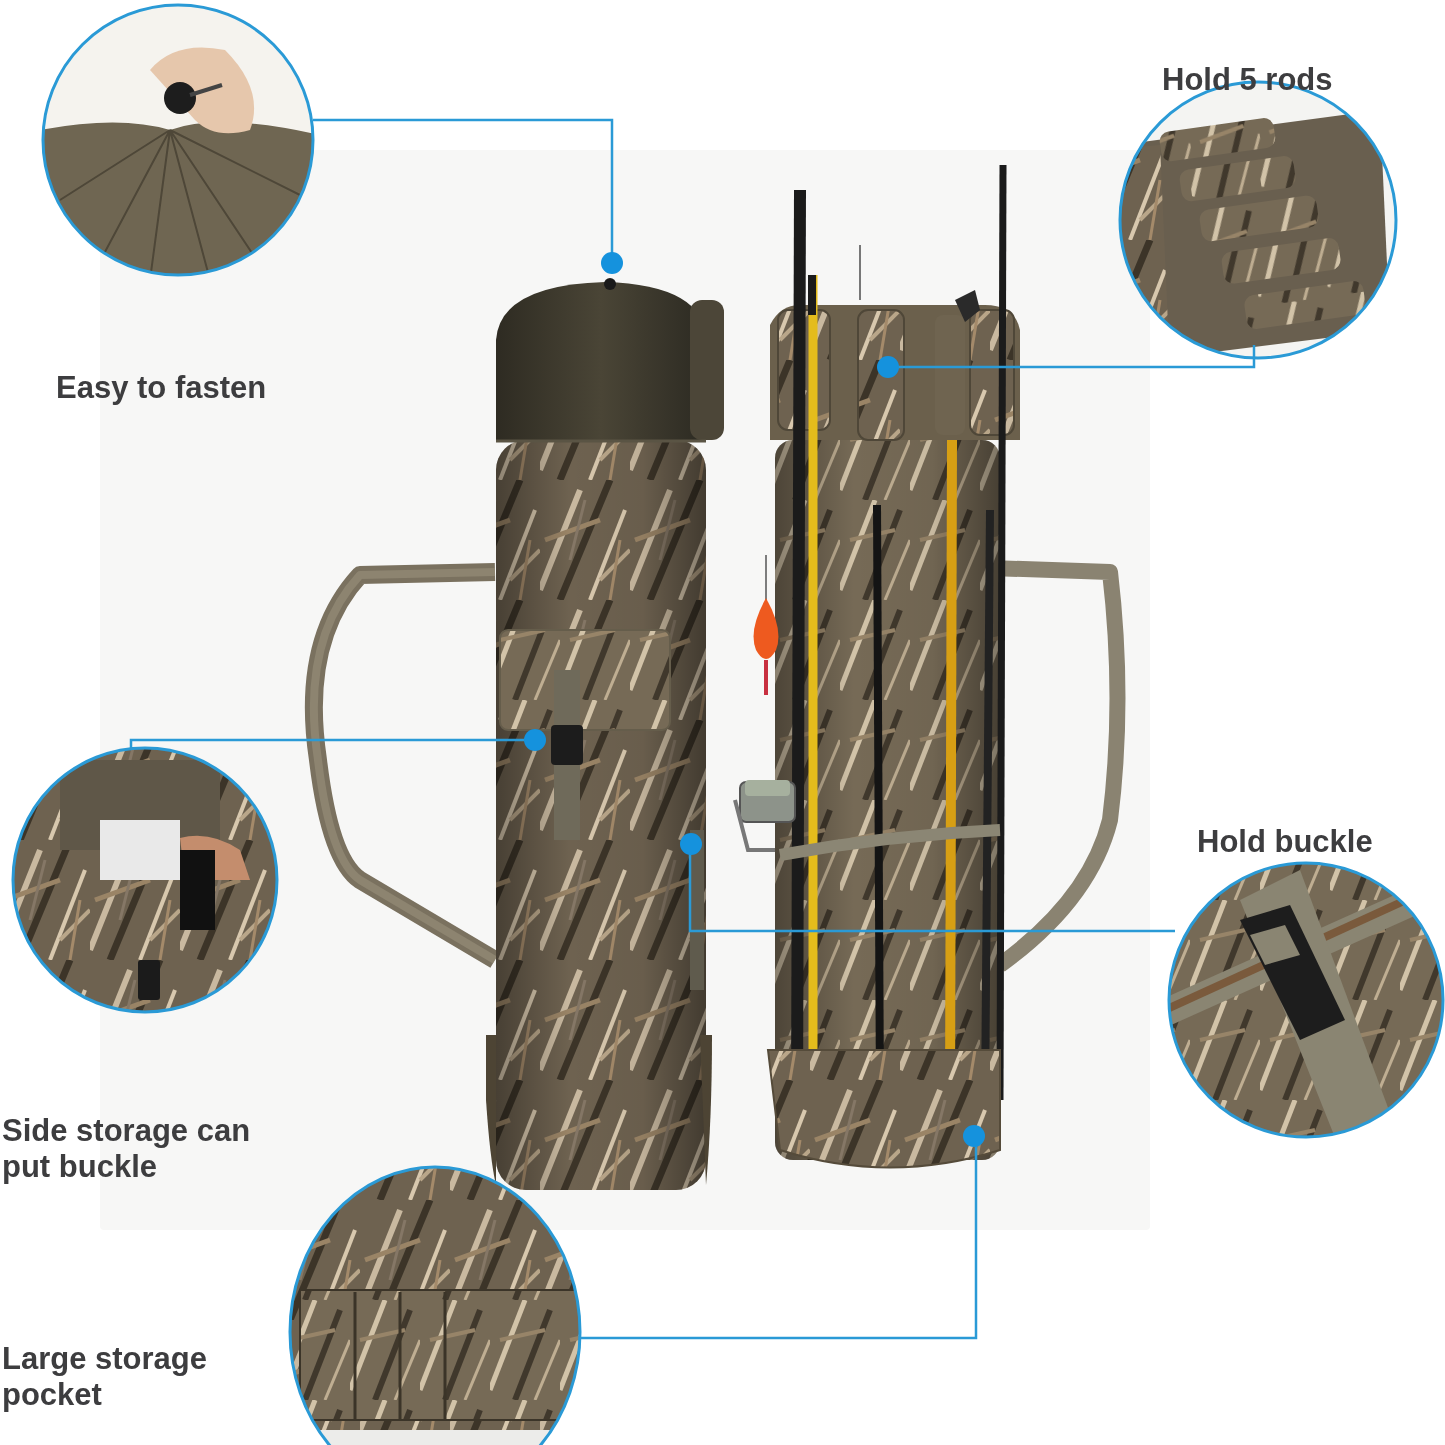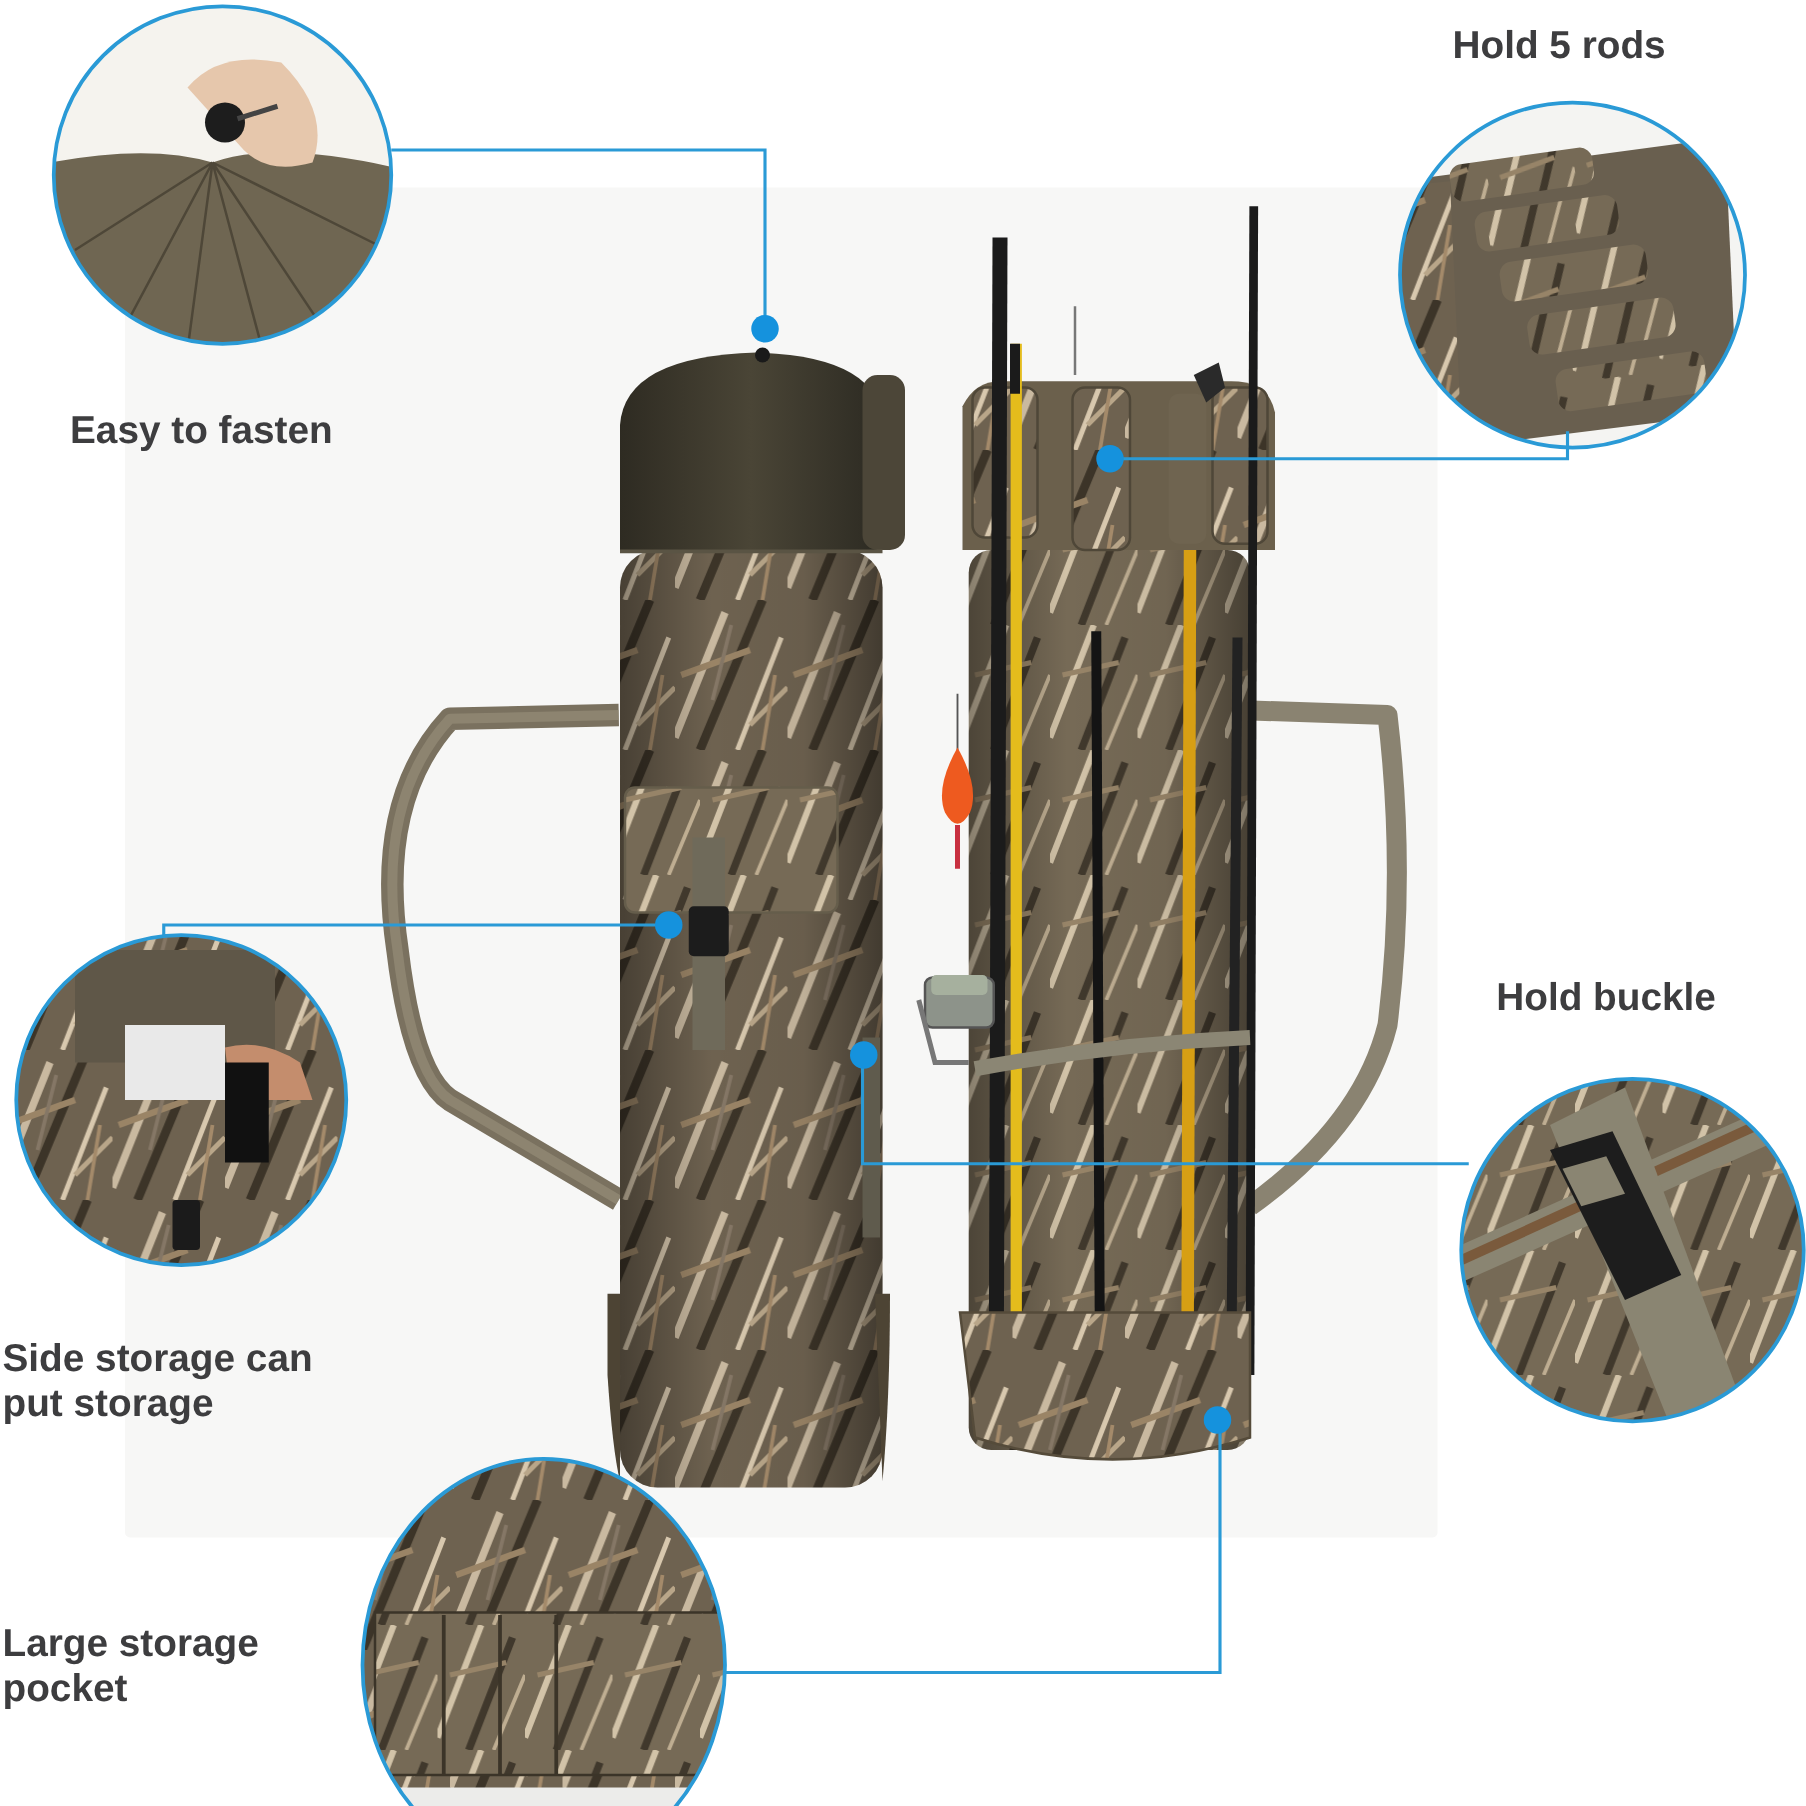--- a/index.html
+++ b/index.html
@@ -1,20 +1,20 @@
 <!DOCTYPE html>
 <html><head>
 <meta charset="utf-8">
 <style>
   html, body { margin:0; padding:0; background:#ffffff; }
   body { width:1445px; height:1445px; position:relative; overflow:hidden;
          font-family:"Liberation Sans", sans-serif; }
   #stage { position:absolute; left:0; top:0; width:1445px; height:1445px; }
   .label { position:absolute; font-weight:700; color:#3d3d3f; font-size:31px; line-height:36px;
-           font-family:"Liberation Sans", sans-serif; white-space:nowrap; }
+           font-family:"Liberation Sans", sans-serif; white-space:nowrap;margin-top:44px; }
   .photo-bg { position:absolute; left:100px; top:150px; width:1050px; height:1080px; background:#f7f7f6; border-radius:4px; }
 </style>
 </head>
 <body>
 
 <div id="stage">
   <div class="photo-bg"></div>
 
   <svg width="1445" height="1445" viewBox="0 0 1445 1445" style="position:absolute;left:0;top:0">
     <defs>
@@ -205,20 +205,20 @@
     <g>
       <polyline points="580,1338 976,1338 976,1137" fill="none" stroke="#2a9ad6" stroke-width="2.5"></polyline>
       <circle cx="974" cy="1136" r="11" fill="#1592dd"></circle>
     </g>
   </svg>
 
   <div class="label" style="left:56px; top:326px;">Easy to fasten</div>
   <div class="label" style="left:1162px; top:18px;">Hold 5 rods</div>
   <div class="label" style="left:2px; top:1069px;">
     <div>Side storage can</div>
-    <div>put storage</div>
+    <div>put buckle</div>
   </div>
   <div class="label" style="left:1197px; top:780px;">Hold buckle</div>
   <div class="label" style="left:2px; top:1297px;">
     <div>Large storage</div>
     <div>pocket</div>
   </div>
 </div>
 
 </body></html>

